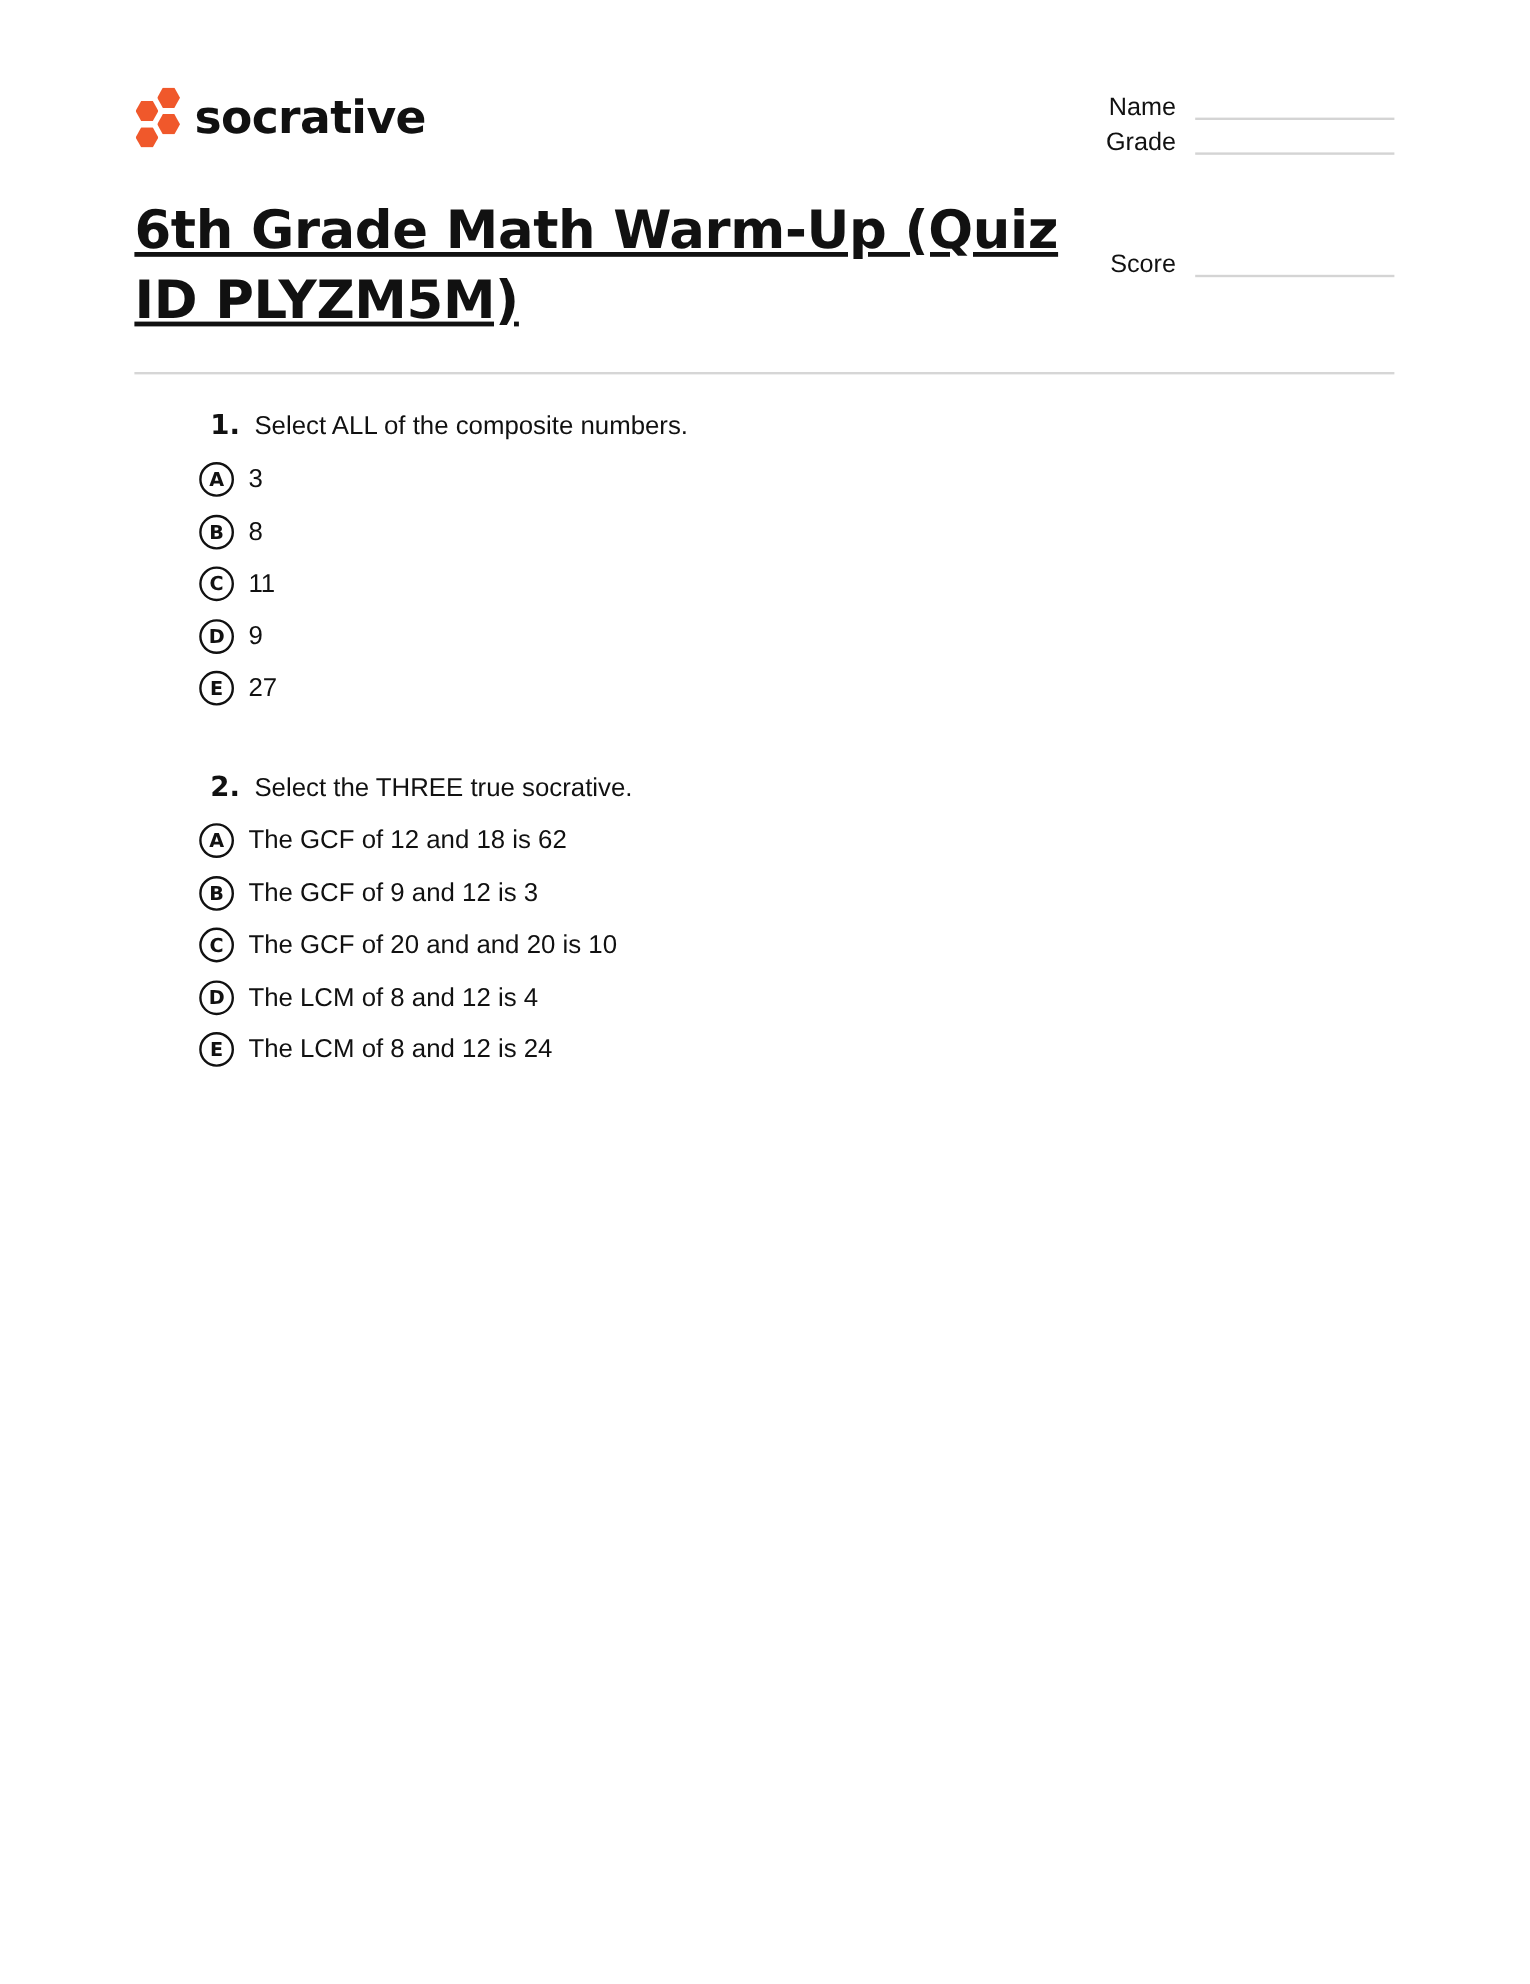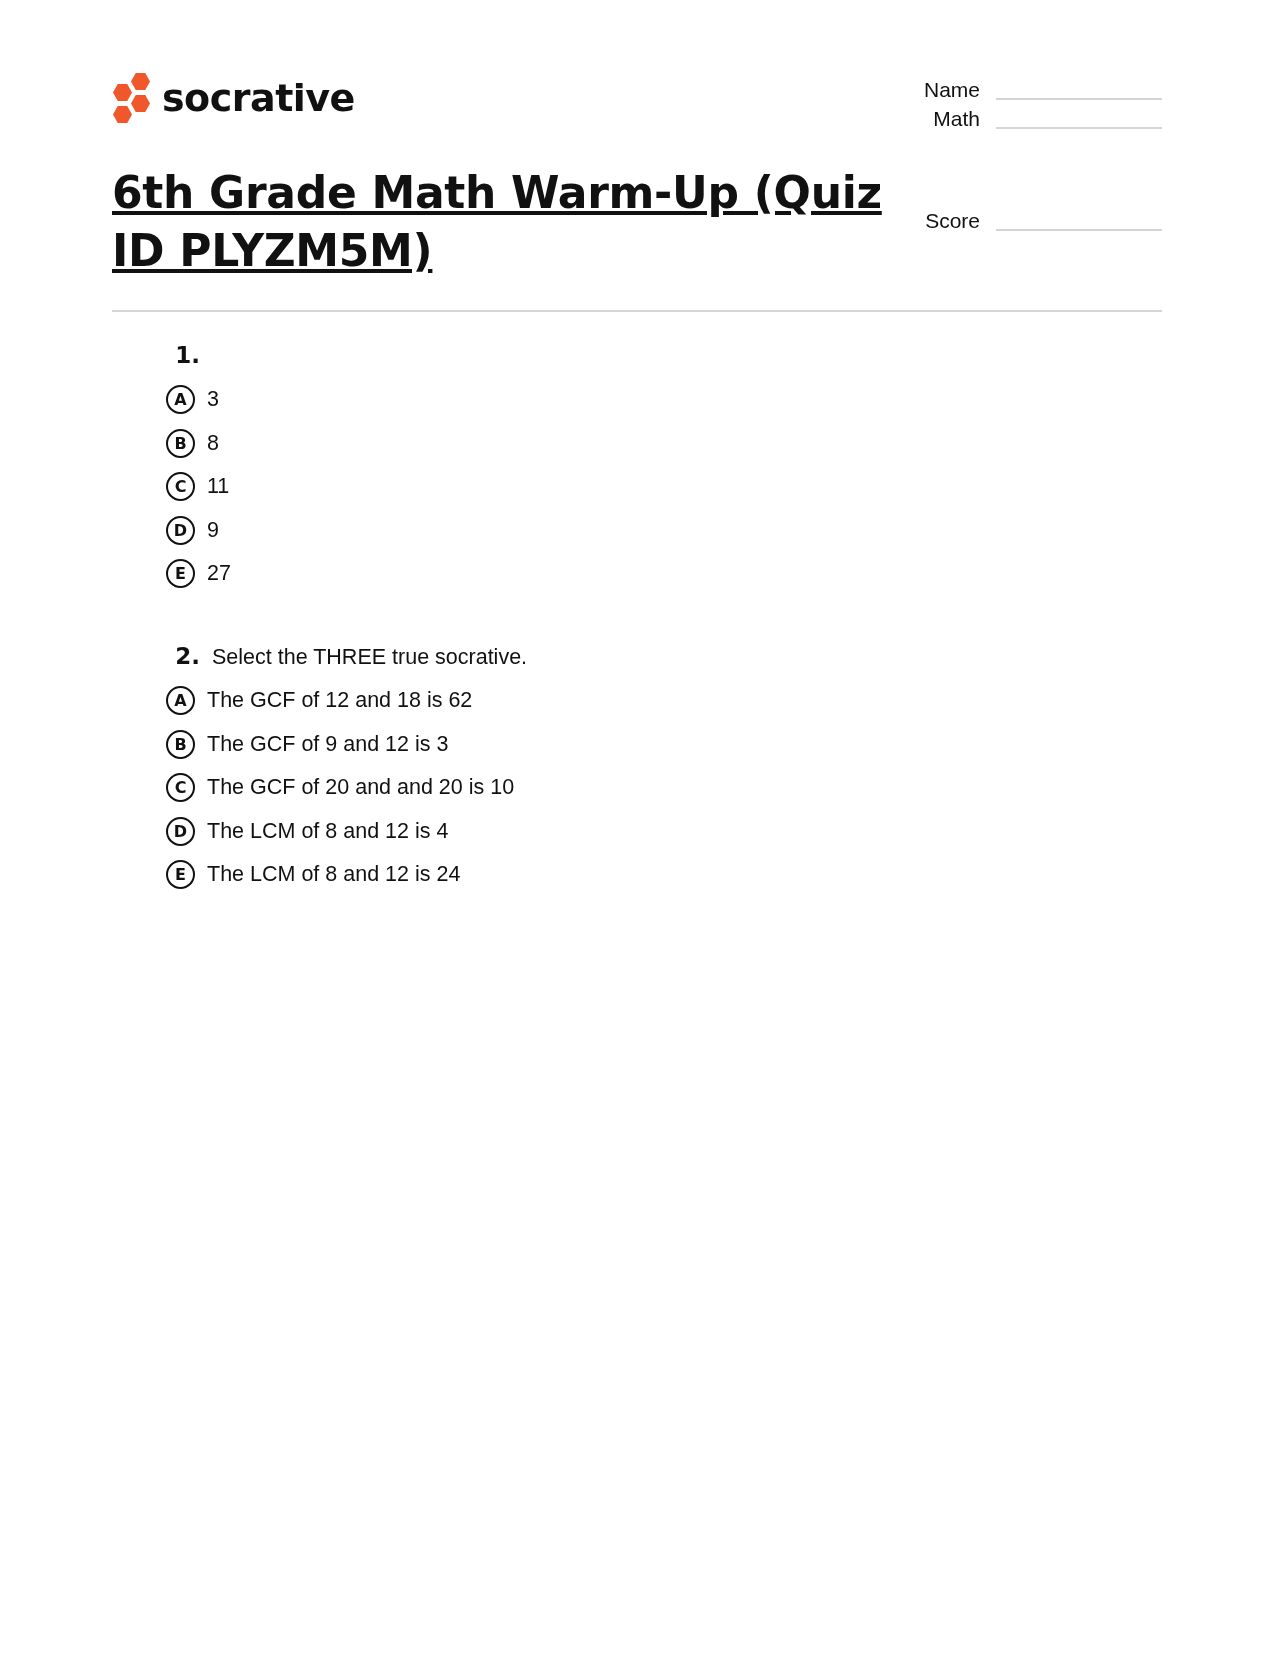--- a/index.html
+++ b/index.html
@@ -151,36 +151,37 @@
   </div>
   <span class="logo-text">socrative</span>
 </div>
 
 <div class="fields">
   <div class="field-row" style="top:0px;text-decoration:underline;">
     <span class="field-label">Name</span>
     <span class="field-line"></span>
   </div>
   <div class="field-row" style="top:29px;">
-    <span class="field-label">Math</span>
+    <span class="field-label">Grade</span>
     <span class="field-line"></span>
   </div>
   <div class="field-row" style="top:131px;text-decoration:underline;">
     <span class="field-label">Score</span>
     <span class="field-line"></span>
   </div>
 </div>
 
 <h1 class="title">6th Grade Math Warm-Up (Quiz ID PLYZM5M)</h1>
 
 <div class="divider"></div>
 
 <div class="question" style="top:342px;">
   <div class="q-head">
     <span class="q-num">1.</span>
+    <span class="q-text">Select ALL of the composite numbers.</span>
   </div>
   <div class="option">
     <span class="bubble">A</span>
     <span class="opt-text">3</span>
   </div>
   <div class="option">
     <span class="bubble">B</span>
     <span class="opt-text">8</span>
   </div>
   <div class="option">

